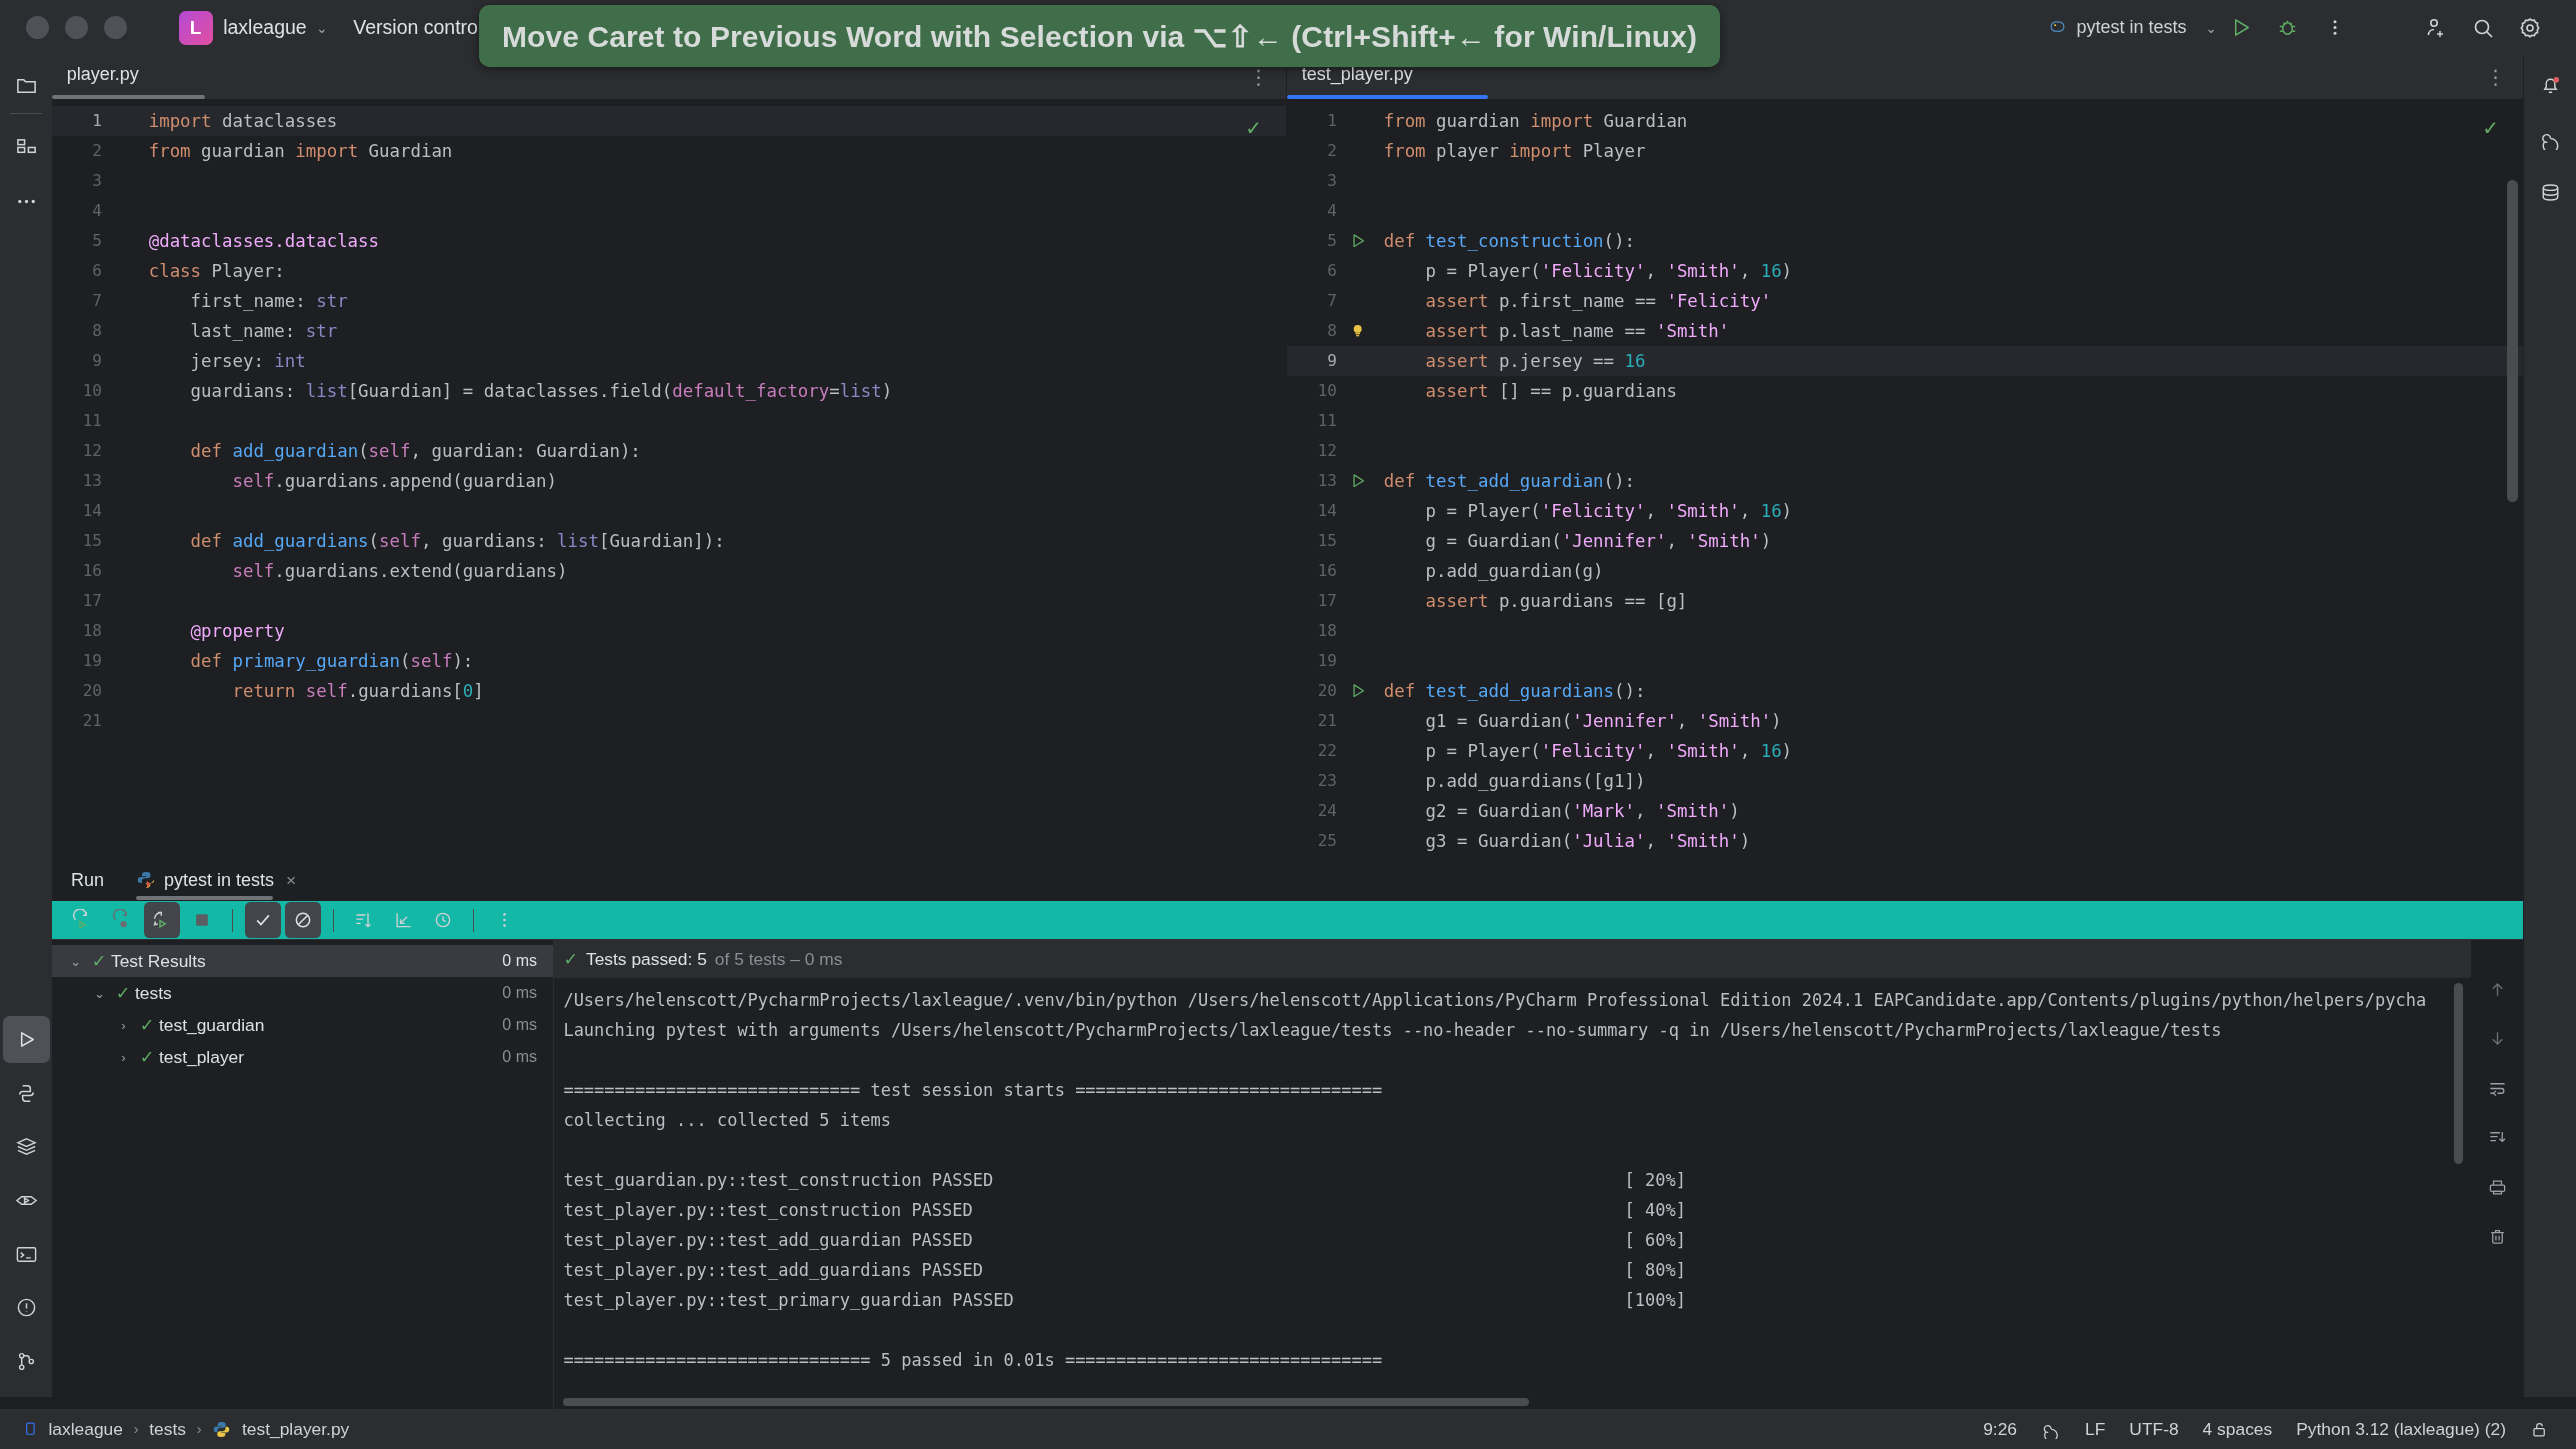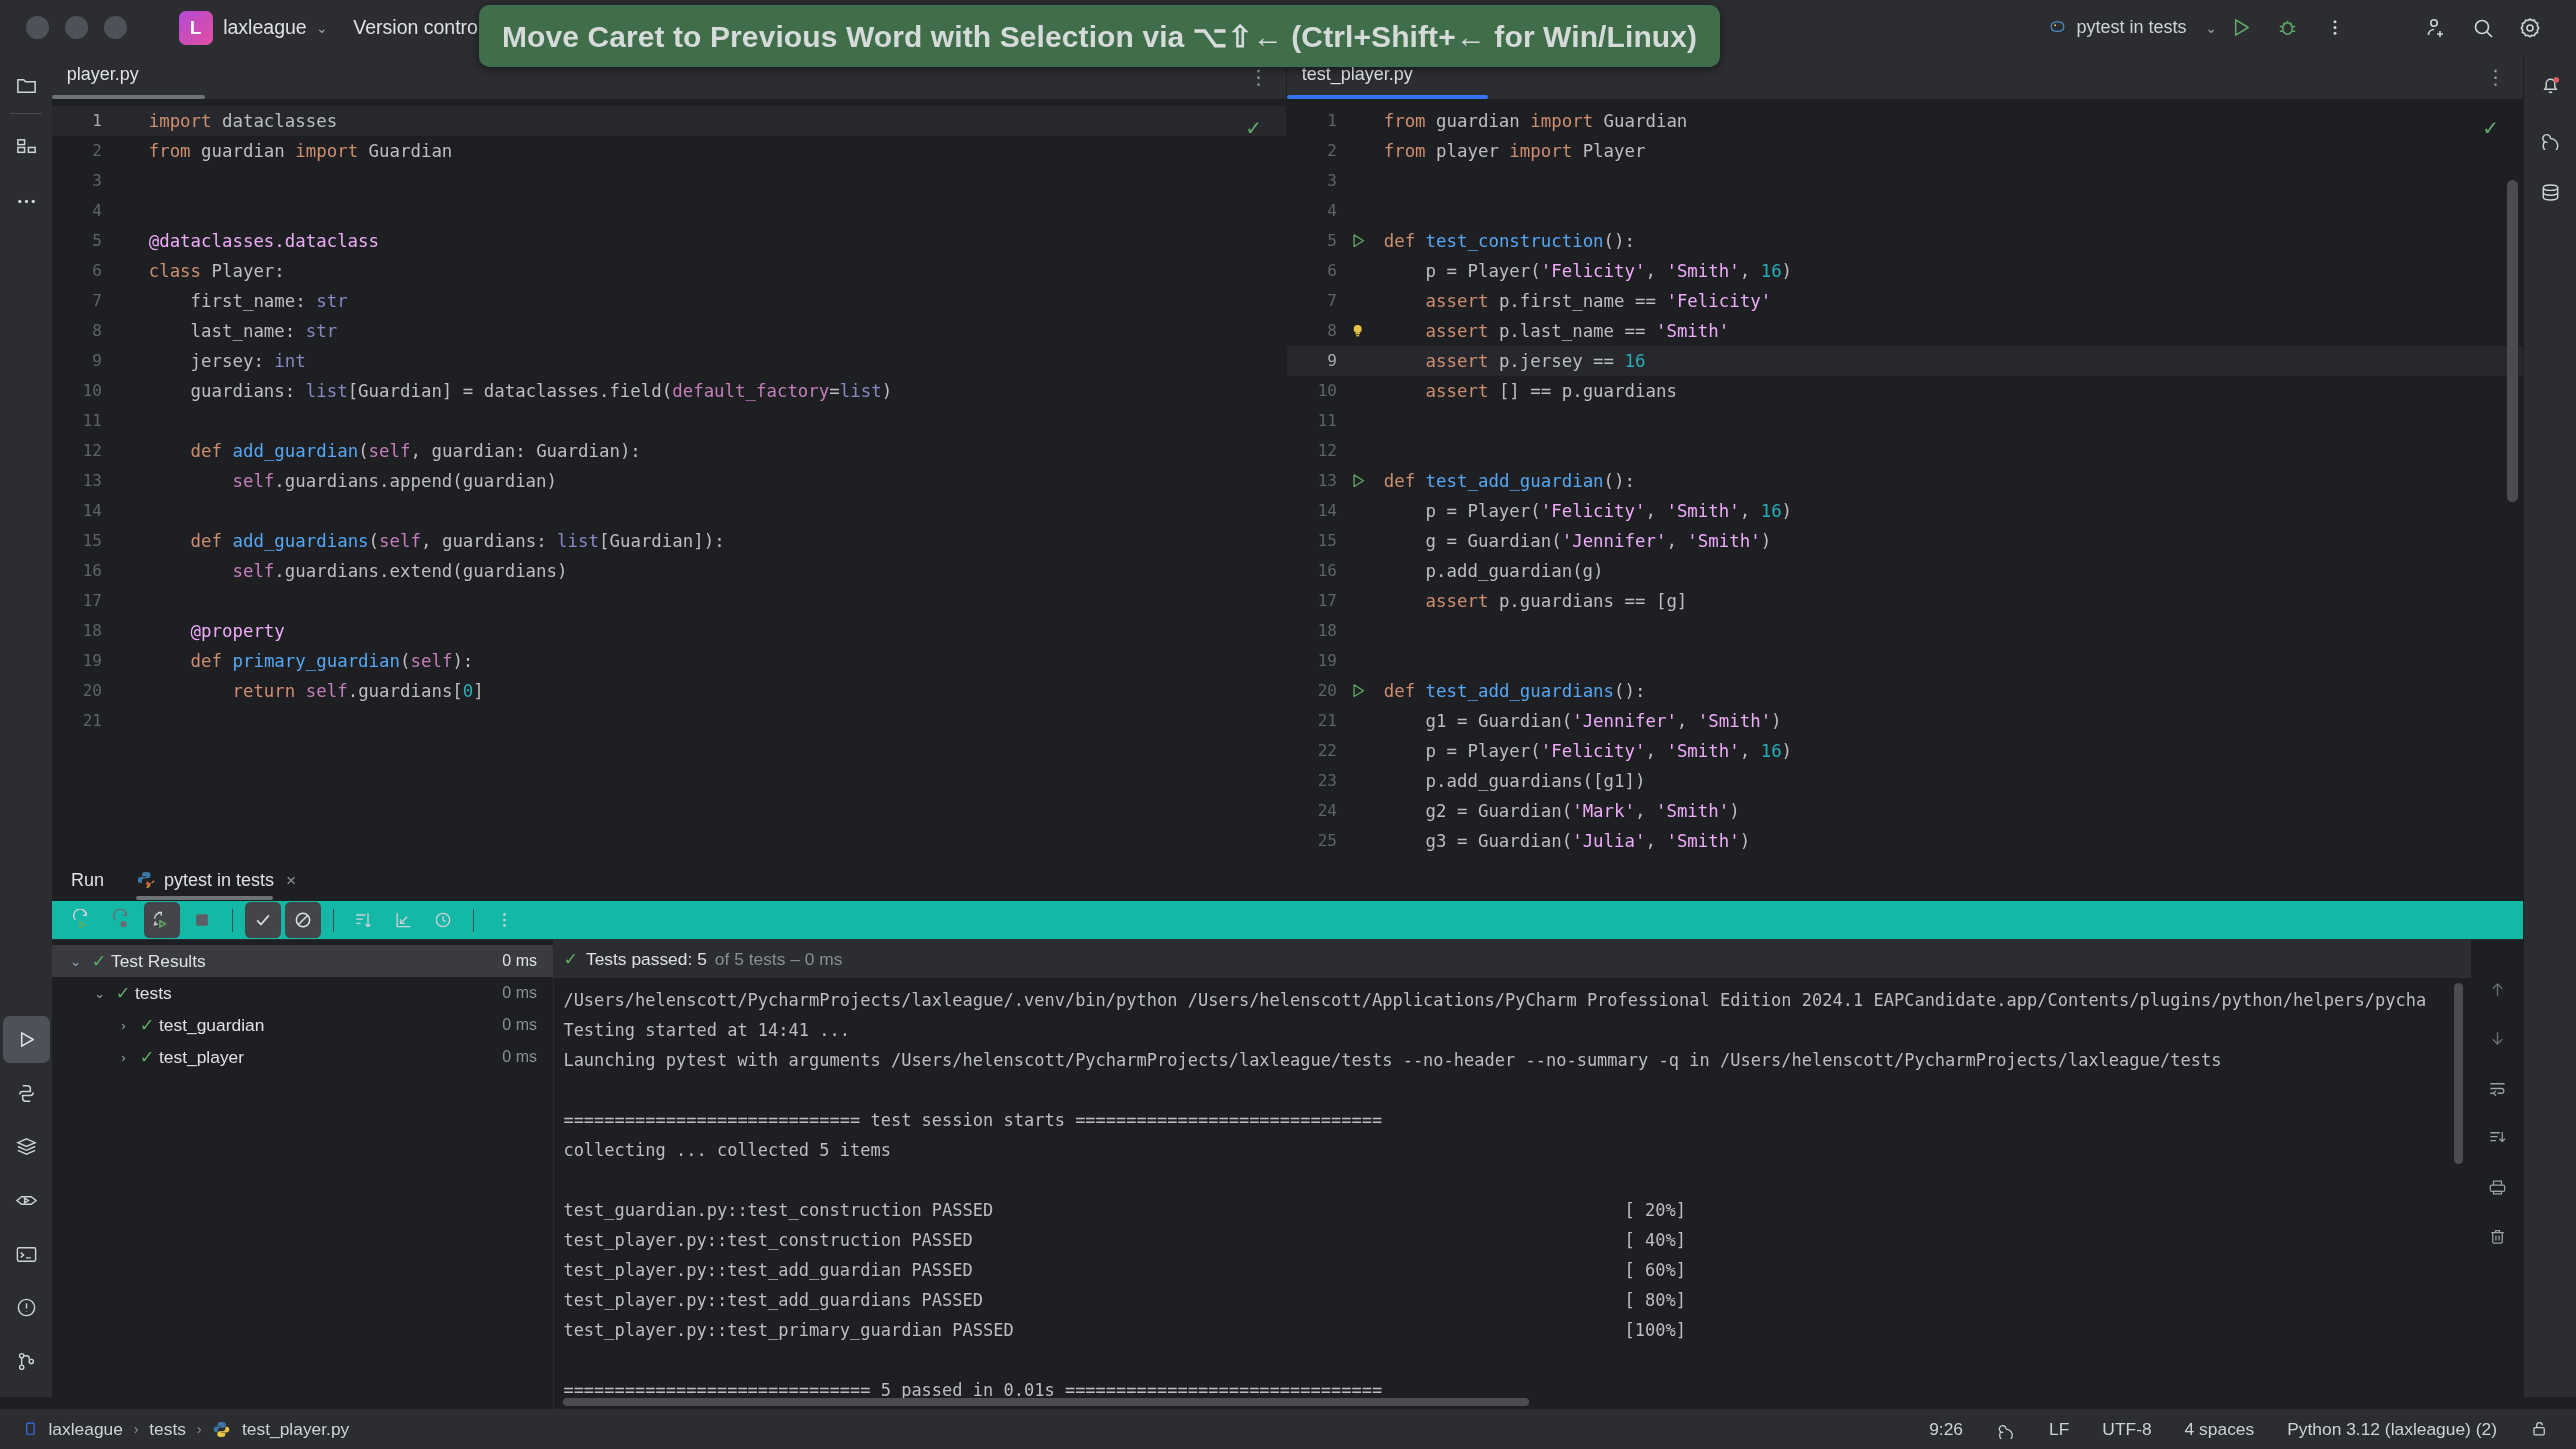--- a/index.html
+++ b/index.html
@@ -150,21 +150,21 @@
   .run-side { width:52px; background:#1e1f22; display:flex; flex-direction:column; align-items:center; justify-content:flex-start; padding-top:29.5px; }
   .rs-icn { width:40px; height:40px; display:flex; align-items:center; justify-content:center; margin-bottom:9.4px; cursor:pointer; }
 
   
   .statusbar {
     position:absolute; left:0; bottom:0; width:2576px; height:40px;
     background:#2b2d30; display:flex; align-items:center;
   }
   .crumbs { display:flex; align-items:center; gap:10.7px; margin-left:23px; color:#cfd2d6; font-size:17.4px; }
   .crumb-sep { color:#8b8e94; font-size:14.8px; }
-  .status-right { margin-left:auto; display:flex; align-items:flex-start; gap:33px; padding-right:27px; color:#cfd2d6; font-size:17.4px; }
+  .status-right { margin-left:auto; display:flex; align-items:center; gap:24px; padding-right:27px; color:#cfd2d6; font-size:17.4px; }
 
   svg { display:block; }
 </style>
 </head>
 <body>
 
 <div id="root">
 
   <div class="titlebar">
     <div class="traffic">
@@ -732,21 +732,20 @@
         </div>
 
       <div class="console">
         <div class="con-head">
           <span class="ok">✓</span>
           <span class="con-h1">Tests passed: 5</span>
           <span class="con-h2">of 5 tests – 0 ms</span>
         </div>
         <div class="con-body" id="console">
             <div class="cline"><span>/Users/helenscott/PycharmProjects/laxleague/.venv/bin/python /Users/helenscott/Applications/PyCharm Professional Edition 2024.1 EAPCandidate.app/Contents/plugins/python/helpers/pycha</span></div>
-            <div class="cline"><span>Testing started at 14:41 ...</span></div>
             <div class="cline"><span>Launching pytest with arguments /Users/helenscott/PycharmProjects/laxleague/tests --no-header --no-summary -q in /Users/helenscott/PycharmProjects/laxleague/tests</span></div>
             <div class="cline"><span></span></div>
             <div class="cline"><span>============================= test session starts ==============================</span></div>
             <div class="cline"><span>collecting ... collected 5 items</span></div>
             <div class="cline"><span></span></div>
             <div class="cline"><span>test_guardian.py::test_construction PASSED</span><span class="pct">[ 20%]</span></div>
             <div class="cline"><span>test_player.py::test_construction PASSED</span><span class="pct">[ 40%]</span></div>
             <div class="cline"><span>test_player.py::test_add_guardian PASSED</span><span class="pct">[ 60%]</span></div>
             <div class="cline"><span>test_player.py::test_add_guardians PASSED</span><span class="pct">[ 80%]</span></div>
             <div class="cline"><span>test_player.py::test_primary_guardian PASSED</span><span class="pct">[100%]</span></div>

